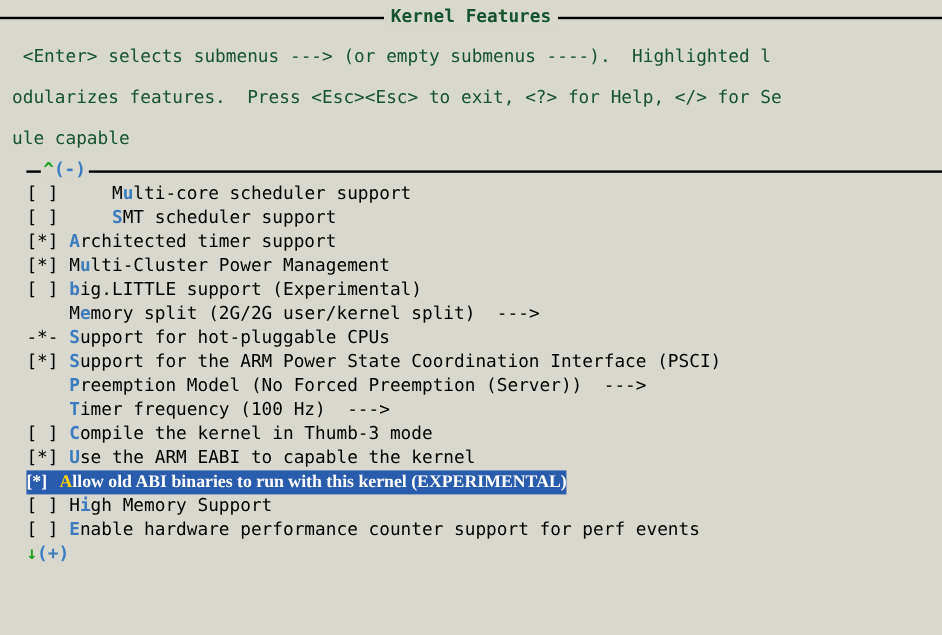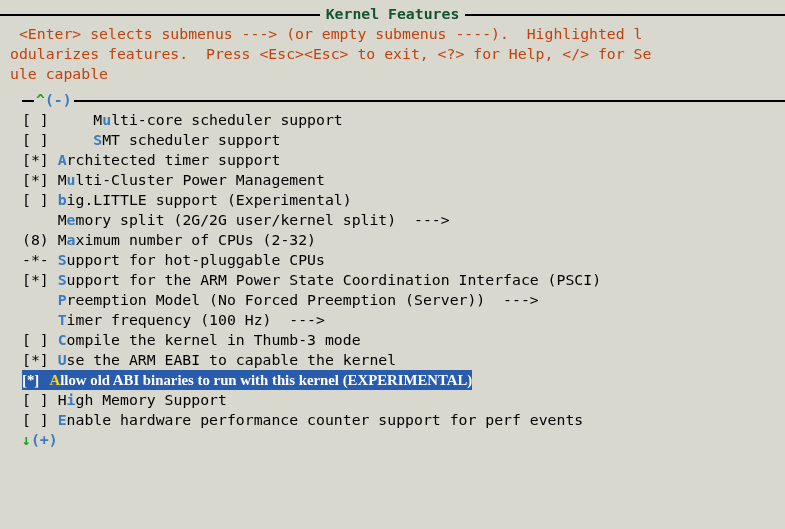--- a/index.html
+++ b/index.html
@@ -31,21 +31,22 @@
   }
   .top-title span {
     background: #d8d8ce;
     color: #14532d;
     font-weight: bold;
     padding: 0 6px;
   }
   .help {
     padding: 0 0 0 10px;
     white-space: pre;
-    color: #c2410c;
+    color: #14532d;
+    margin-top: 14px;
   }
   .list-rule {
     position: relative;
     margin: 6px 0 0 22px;
     height: 20px;
   }
   .list-rule .line {
     border-top: 2px solid #000;
     position: absolute;
     top: 10px;
@@ -106,21 +107,20 @@
   <div class="scroll-ind"><span class="caret">^</span><span class="paren">(-)</span></div>
 </div>
 
 <div id="list" class="list">
     <div class="row"><span class="br">[ ]     </span><span class="txt">M</span><span class="hk">u</span><span class="txt">lti-core scheduler support</span></div>
     <div class="row"><span class="br">[ ]     </span><span class="hk">S</span><span class="txt">MT scheduler support</span></div>
     <div class="row"><span class="br">[*] </span><span class="hk">A</span><span class="txt">rchitected timer support</span></div>
     <div class="row"><span class="br">[*] </span><span class="txt">M</span><span class="hk">u</span><span class="txt">lti-Cluster Power Management</span></div>
     <div class="row"><span class="br">[ ] </span><span class="hk">b</span><span class="txt">ig.LITTLE support (Experimental)</span></div>
     <div class="row"><span class="br">    </span><span class="txt">M</span><span class="hk">e</span><span class="txt">mory split (2G/2G user/kernel split)  ---&gt;</span></div>
-    <div class="row"><span class="br">(8) </span><span class="txt">M</span><span class="hk">a</span><span class="txt">ximum number of CPUs (2-32)</span></div>
     <div class="row"><span class="br">-*- </span><span class="hk">S</span><span class="txt">upport for hot-pluggable CPUs</span></div>
     <div class="row"><span class="br">[*] </span><span class="hk">S</span><span class="txt">upport for the ARM Power State Coordination Interface (PSCI)</span></div>
     <div class="row"><span class="br">    </span><span class="hk">P</span><span class="txt">reemption Model (No Forced Preemption (Server))  ---&gt;</span></div>
     <div class="row"><span class="br">    </span><span class="hk">T</span><span class="txt">imer frequency (100 Hz)  ---&gt;</span></div>
     <div class="row"><span class="br">[ ] </span><span class="hk">C</span><span class="txt">ompile the kernel in Thumb-3 mode</span></div>
     <div class="row"><span class="br">[*] </span><span class="hk">U</span><span class="txt">se the ARM EABI to capable the kernel</span></div>
     <div><div class="row sel"><span class="br">[*]   </span><span class="hk">A</span><span class="txt">llow old ABI binaries to run with this kernel (EXPERIMENTAL)</span></div></div>
     <div class="row"><span class="br">[ ] </span><span class="txt">H</span><span class="hk">i</span><span class="txt">gh Memory Support</span></div>
     <div class="row"><span class="br">[ ] </span><span class="hk">E</span><span class="txt">nable hardware performance counter support for perf events</span></div>
   </div>

